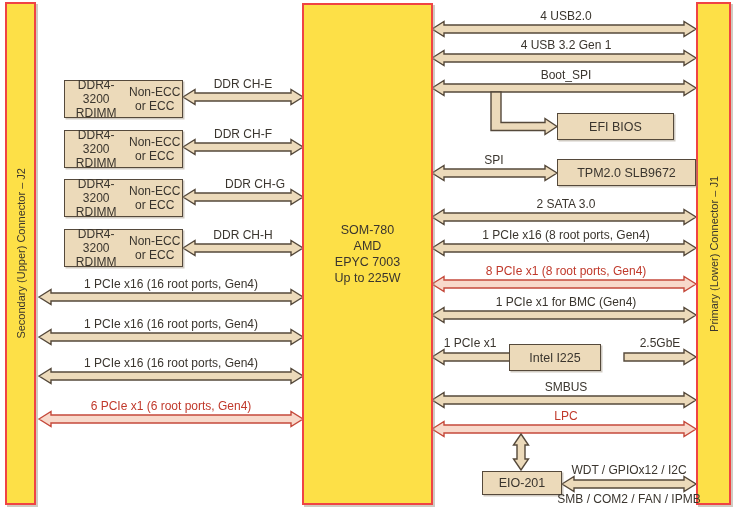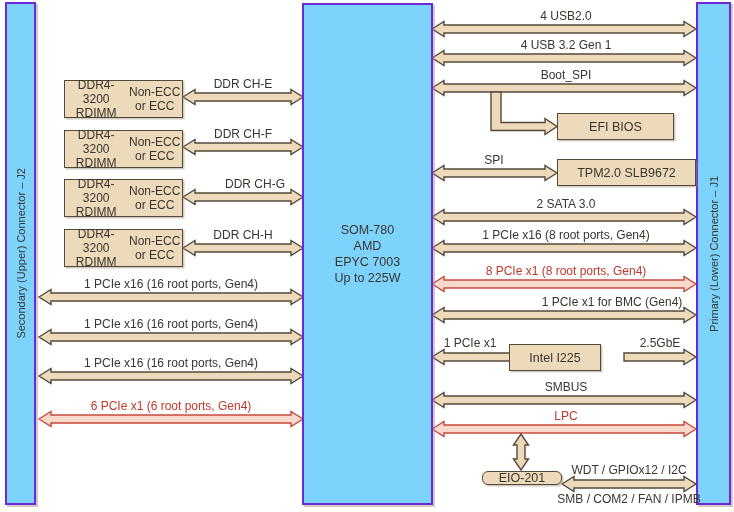--- a/index.html
+++ b/index.html
@@ -3,21 +3,21 @@
 <meta charset="utf-8">
 <style>
   html,body{margin:0;padding:0;background:#fff;}
   body{font-family:"Liberation Sans",sans-serif;}
   #diagram{position:relative;width:734px;height:512px;background:#fff;overflow:hidden;}
   svg.arrow-layer{position:absolute;left:0;top:0;z-index:1;}
   .box{position:absolute;background:#ecdaba;border:1.6px solid #55493b;box-sizing:border-box;
        display:flex;flex-direction:row;align-items:center;justify-content:center;
        color:#3a352e;text-align:center;z-index:2;
        box-shadow:1.5px 1.5px 0 rgba(150,140,120,.45);}
-  .pillar{position:absolute;background:#7dd3fc;border:2px solid #6d28d9;box-sizing:border-box;
+  .pillar{position:absolute;background:#fde047;border:2px solid #ef4444;box-sizing:border-box;
        display:flex;align-items:center;justify-content:center;z-index:2;
        box-shadow:2px 2px 0 rgba(150,140,120,.45);}
   .vtext{writing-mode:vertical-rl;transform:rotate(180deg);font-size:11px;color:#3a352e;white-space:nowrap;}
   .ddr{left:64px;width:119px;height:38px;font-size:12px;line-height:1.18;}
   .chip{font-size:12.5px;}
   .som{left:302px;top:3px;width:131px;height:502px;font-size:12.5px;line-height:1.3;}
   .lbl{position:absolute;font-size:12px;color:#3a352e;white-space:nowrap;
        transform:translate(-50%,-100%);z-index:3;}
   .lbl.below{transform:translate(-50%,0);}
   .lbl.red{color:#c0392b;}
@@ -90,39 +90,39 @@
 
   <div class="box chip" style="left:557px;top:113px;width:117px;height:27px;">
     <span>EFI BIOS</span>
   </div>
   <div class="box chip" style="left:557px;top:159px;width:139px;height:27px;">
     <span>TPM2.0 SLB9672</span>
   </div>
   <div class="box chip" style="left:509px;top:344px;width:92px;height:27px;">
     <span>Intel I225</span>
   </div>
-  <div class="box chip" style="left:482px;top:471px;width:80px;height:14px;border-radius:6px;">
+  <div class="box chip" style="left:482px;top:471px;width:80px;height:24px;">
     <span>EIO-201</span>
   </div>
 
 <span class="lbl" style="left: 243px; top: 91px;">DDR CH-E</span>
     <span class="lbl" style="left: 243px; top: 141px;">DDR CH-F</span>
     <span class="lbl" style="left: 243px; top: 191px; margin-left: 12px;">DDR CH-G</span>
     <span class="lbl" style="left: 243px; top: 242px;">DDR CH-H</span>
     <span class="lbl" style="left: 171px; top: 291px;">1 PCIe x16 (16 root ports, Gen4)</span>
     <span class="lbl" style="left: 171px; top: 331px;">1 PCIe x16 (16 root ports, Gen4)</span>
     <span class="lbl" style="left: 171px; top: 370px;">1 PCIe x16 (16 root ports, Gen4)</span>
     <span class="lbl red" style="left: 171px; top: 413px;">6 PCIe x1 (6 root ports, Gen4)</span>
     <span class="lbl" style="left: 566px; top: 23px;">4 USB2.0</span>
     <span class="lbl" style="left: 566px; top: 52px;">4 USB 3.2 Gen 1</span>
     <span class="lbl" style="left: 566px; top: 82px;">Boot_SPI</span>
     <span class="lbl" style="left: 566px; top: 211px;">2 SATA 3.0</span>
     <span class="lbl" style="left: 566px; top: 242px;">1 PCIe x16 (8 root ports, Gen4)</span>
     <span class="lbl red" style="left: 566px; top: 278px;">8 PCIe x1 (8 root ports, Gen4)</span>
-    <span class="lbl" style="left: 566px; top: 309px; margin-left: 46px;">1 PCIe x1 for BMC (Gen4)</span>
+    <span class="lbl" style="left: 566px; top: 309px;">1 PCIe x1 for BMC (Gen4)</span>
     <span class="lbl" style="left: 566px; top: 394px;">SMBUS</span>
     <span class="lbl red" style="left: 566px; top: 423px;">LPC</span>
     <span class="lbl" style="left: 494px; top: 167px;">SPI</span>
     <span class="lbl" style="left: 470px; top: 350px;">1 PCIe x1</span>
     <span class="lbl" style="left: 660px; top: 350px;">2.5GbE</span>
     <span class="lbl" style="left: 629px; top: 477px;">WDT / GPIOx12 / I2C</span>
     <span class="lbl below" style="left: 629px; top: 492px;">SMB / COM2 / FAN / IPMB</span>
   </div>
 
 </body></html>

